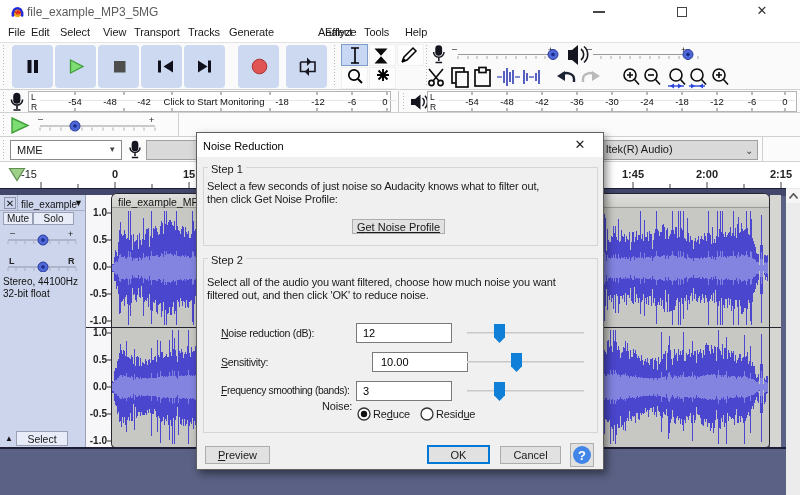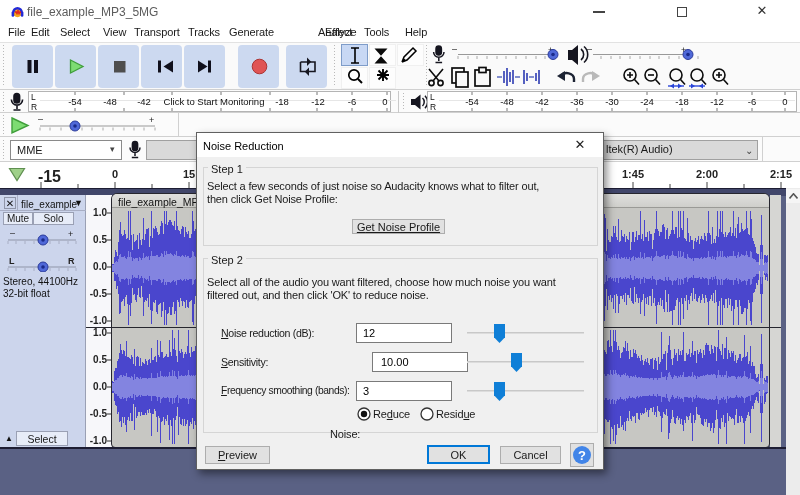--- a/index.html
+++ b/index.html
@@ -336,21 +336,21 @@
 <div class="combo" style="left:146px;top:140px;width:612px;height:20px;background:#d9d9d9;border-color:#a0a0a0;"></div>
 <div class="abs" style="left:606px;top:143px;font-size:11px;color:#1a1a1a;">ltek(R) Audio)</div>
 <div class="abs" style="left:745px;top:145px;font-size:10px;color:#444;">⌄</div>
 <div class="abs" style="left:762px;top:137px;width:1px;height:25px;background:#d0d0d0;"></div>
 
 <div class="abs" style="left:0;top:162px;width:800px;height:26px;background:#ffffff;"></div>
 <svg class="abs" style="left:8px;top:166px;" width="18" height="17" viewBox="0 0 18 17">
   <path d="M1.5 2.5 h15 l-7.5 12 z" fill="#9fd089" stroke="#5f8f50" stroke-width="1.2"></path>
 </svg>
 <div class="abs" style="left:0;top:162px;width:800px;height:26px;overflow:hidden;">
-<div class="abs" style="left:21px;top:6px;width:40px;text-align:right;font-size:16px;font-weight:bold;color:#222;">-15</div>
+<div class="abs" style="left:21px;top:6px;width:40px;text-align:left;font-size:11px;font-weight:normal;color:#222;">-15</div>
     <div class="abs" style="left:95px;top:6px;width:40px;text-align:center;font-size:11px;font-weight:bold;color:#222;">0</div>
     <div class="abs" style="left:169px;top:6px;width:40px;text-align:center;font-size:11px;font-weight:bold;color:#222;">15</div>
     <div class="abs" style="left:613px;top:6px;width:40px;text-align:center;font-size:11px;font-weight:bold;color:#222;">1:45</div>
     <div class="abs" style="left:687px;top:6px;width:40px;text-align:center;font-size:11px;font-weight:bold;color:#222;">2:00</div>
     <div class="abs" style="left:761px;top:6px;width:40px;text-align:center;font-size:11px;font-weight:bold;color:#222;">2:15</div>
 <svg class="abs" style="left:0;top:0;" width="800" height="26" viewBox="0 0 800 26">
 <g stroke="#444" stroke-width="1">
         <line x1="41" y1="20" x2="41" y2="26"></line>
         <line x1="78" y1="22" x2="78" y2="26"></line>
         <line x1="115" y1="20" x2="115" y2="26"></line>
@@ -504,21 +504,21 @@
 <div class="abs t11" style="left:221px;top:356px;font-size:10.6px;letter-spacing:-0.3px;"><u>S</u>ensitivity:</div>
 <div class="fld" style="left:372px;top:352px;padding-left:8px;">10.00</div>
 <div class="sldtrack" style="left:467px;top:361px;"></div>
 <div class="sthumb" style="left:511px;top:353px;"></div>
 
 <div class="abs t11" style="left:221px;top:385px;font-size:10.3px;letter-spacing:-0.4px;"><u>F</u>requency smoothing (bands):</div>
 <div class="fld" style="left:356px;top:381px;">3</div>
 <div class="sldtrack" style="left:467px;top:390px;"></div>
 <div class="sthumb" style="left:494px;top:382px;"></div>
 
-<div class="abs t11" style="left:322px;top:428px;margin-left:8px;">Noise:</div>
+<div class="abs t11" style="left:322px;top:400px;">Noise:</div>
 <svg class="abs" style="left:357px;top:407px" width="14" height="14" viewBox="0 0 14 14">
   <circle cx="7" cy="7" r="6" fill="#fff" stroke="#333" stroke-width="1.3"></circle>
     <circle cx="7" cy="7" r="3.2" fill="#111"></circle>
 </svg>
 <div class="abs t11" style="left:373px;top:408px;">Re<u>d</u>uce</div>
 <svg class="abs" style="left:420px;top:407px" width="14" height="14" viewBox="0 0 14 14">
   <circle cx="7" cy="7" r="6" fill="#fff" stroke="#333" stroke-width="1.3"></circle>
 </svg>
 <div class="abs t11" style="left:436px;top:408px;">Resid<u>u</u>e</div>
 

